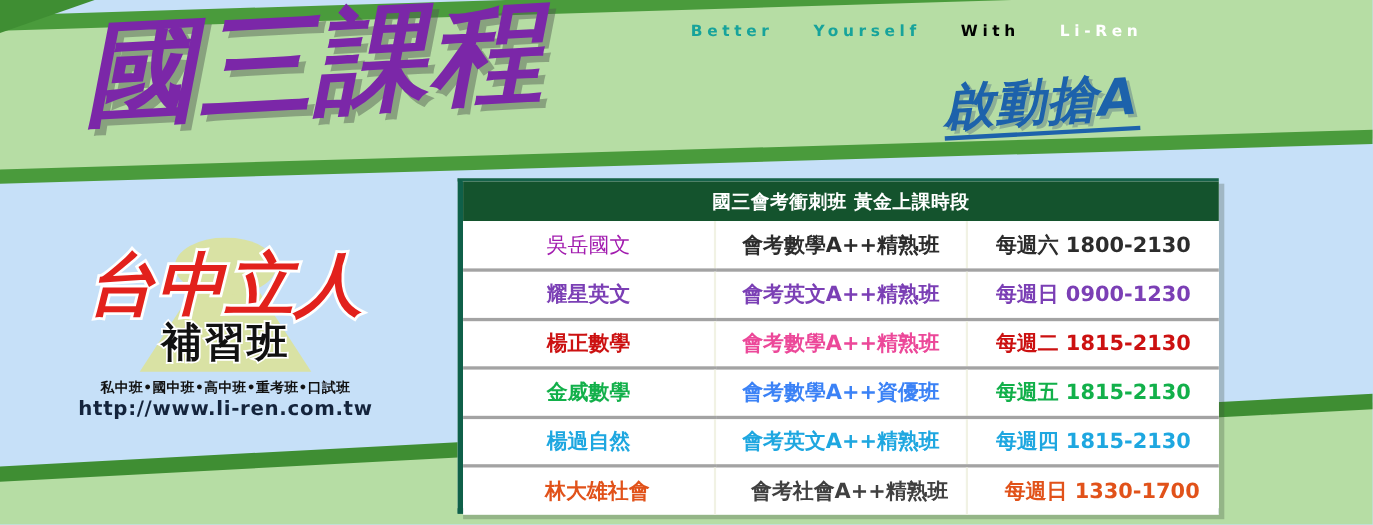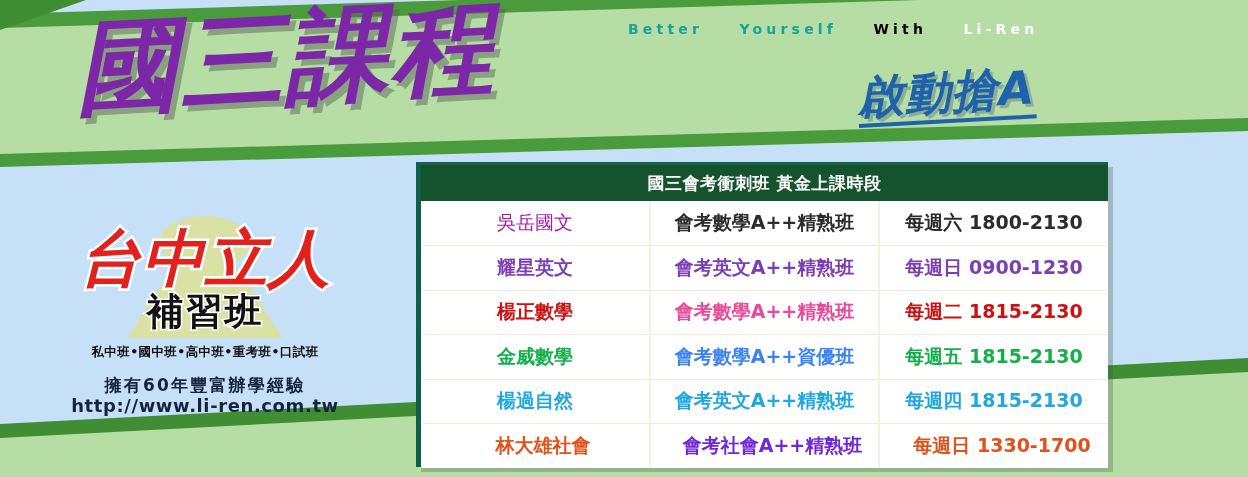--- a/index.html
+++ b/index.html
@@ -83,21 +83,21 @@
     border-top:3px solid #16634a;
     border-bottom:5px solid #0f6049;
   }
   .tbl table { width:100%; height:100%; border-collapse:collapse; table-layout:fixed; }
   .tbl th {
     background:#14532d; color:#ffffff; font-size:17px; font-weight:bold;
     letter-spacing:.5px; height:36px; border:0;
     text-align:center;
   }
   .tbl td {
-    border-top:1px solid #a3a3a3; border-bottom:1px solid #eceedd;
+    border-top:3px solid #a3a3a3; border-bottom:1px solid #eceedd;
     height:44.5px; font-size:19px; font-weight:bold; text-align:center;
     vertical-align:middle; background:#fff;
   }
   .tbl td.c1 { width:142px; border-right:2px solid #f1f2e4; }
   .tbl td.c2 { width:250px; border-right:2px solid #f1f2e4; }
   .tbl td.c3 { width:295px; }
   .tbl tr:first-child td { border-top:0; }
   .tbl tr:last-child td { border-bottom:0;padding-left:16px; }
   .tbl .r0 { color:#2c2c2c; font-weight:normal; }
 </style>
@@ -146,21 +146,20 @@
 
         <polygon points="165,2 243,122 87,122" fill="#d9e2a4"></polygon>
         <ellipse cx="165" cy="26" rx="46" ry="26" fill="#d9e2a4"></ellipse>
 
         <text x="165" y="64" text-anchor="middle" font-family="'DejaVu Sans','Liberation Sans',sans-serif" font-size="62" font-weight="bold" font-style="italic" fill="#e2211c" stroke="#ffffff" stroke-width="5" paint-order="stroke" letter-spacing="1">台中立人</text>
 
         <text x="165" y="108" text-anchor="middle" font-family="'DejaVu Sans','Liberation Sans',sans-serif" font-size="37" font-weight="bold" fill="#111111" stroke="#ffffff" stroke-width="3" paint-order="stroke" letter-spacing="2">補習班</text>
       </svg>
     </div>
     <div class="logo-tags">私中班•國中班•高中班•重考班•口試班</div>
-    <div class="logo-exp">擁有60年豐富辦學經驗</div>
     <div class="logo-url">http://www.li-ren.com.tw</div>
   </div>
 
   <div class="tbl-shadow"></div>
   <div class="tbl">
     <table>
       <thead>
         <tr>
           <th colspan="3">國三會考衝刺班  黃金上課時段</th>
         </tr>
@@ -186,20 +185,20 @@
             <td class="c2" style="color: #3b82f6;">會考數學A++資優班</td>
             <td class="c3" style="color: rgb(18, 176, 74);">每週五 1815-2130</td>
           </tr>
           <tr>
             <td class="c1" style="color: rgb(30, 167, 224);">楊過自然</td>
             <td class="c2" style="color: rgb(30, 167, 224);">會考英文A++精熟班</td>
             <td class="c3" style="color: rgb(30, 167, 224);">每週四 1815-2130</td>
           </tr>
           <tr>
             <td class="c1" style="color: rgb(225, 82, 26);">林大雄社會</td>
-            <td class="c2" style="color: #6d28d9;">會考社會A++精熟班</td>
+            <td class="c2" style="color: #404040;">會考社會A++精熟班</td>
             <td class="c3" style="color: rgb(225, 82, 26);">每週日 1330-1700</td>
           </tr>
         </tbody>
     </table>
   </div>
 
 </div>
 
 </body></html>

